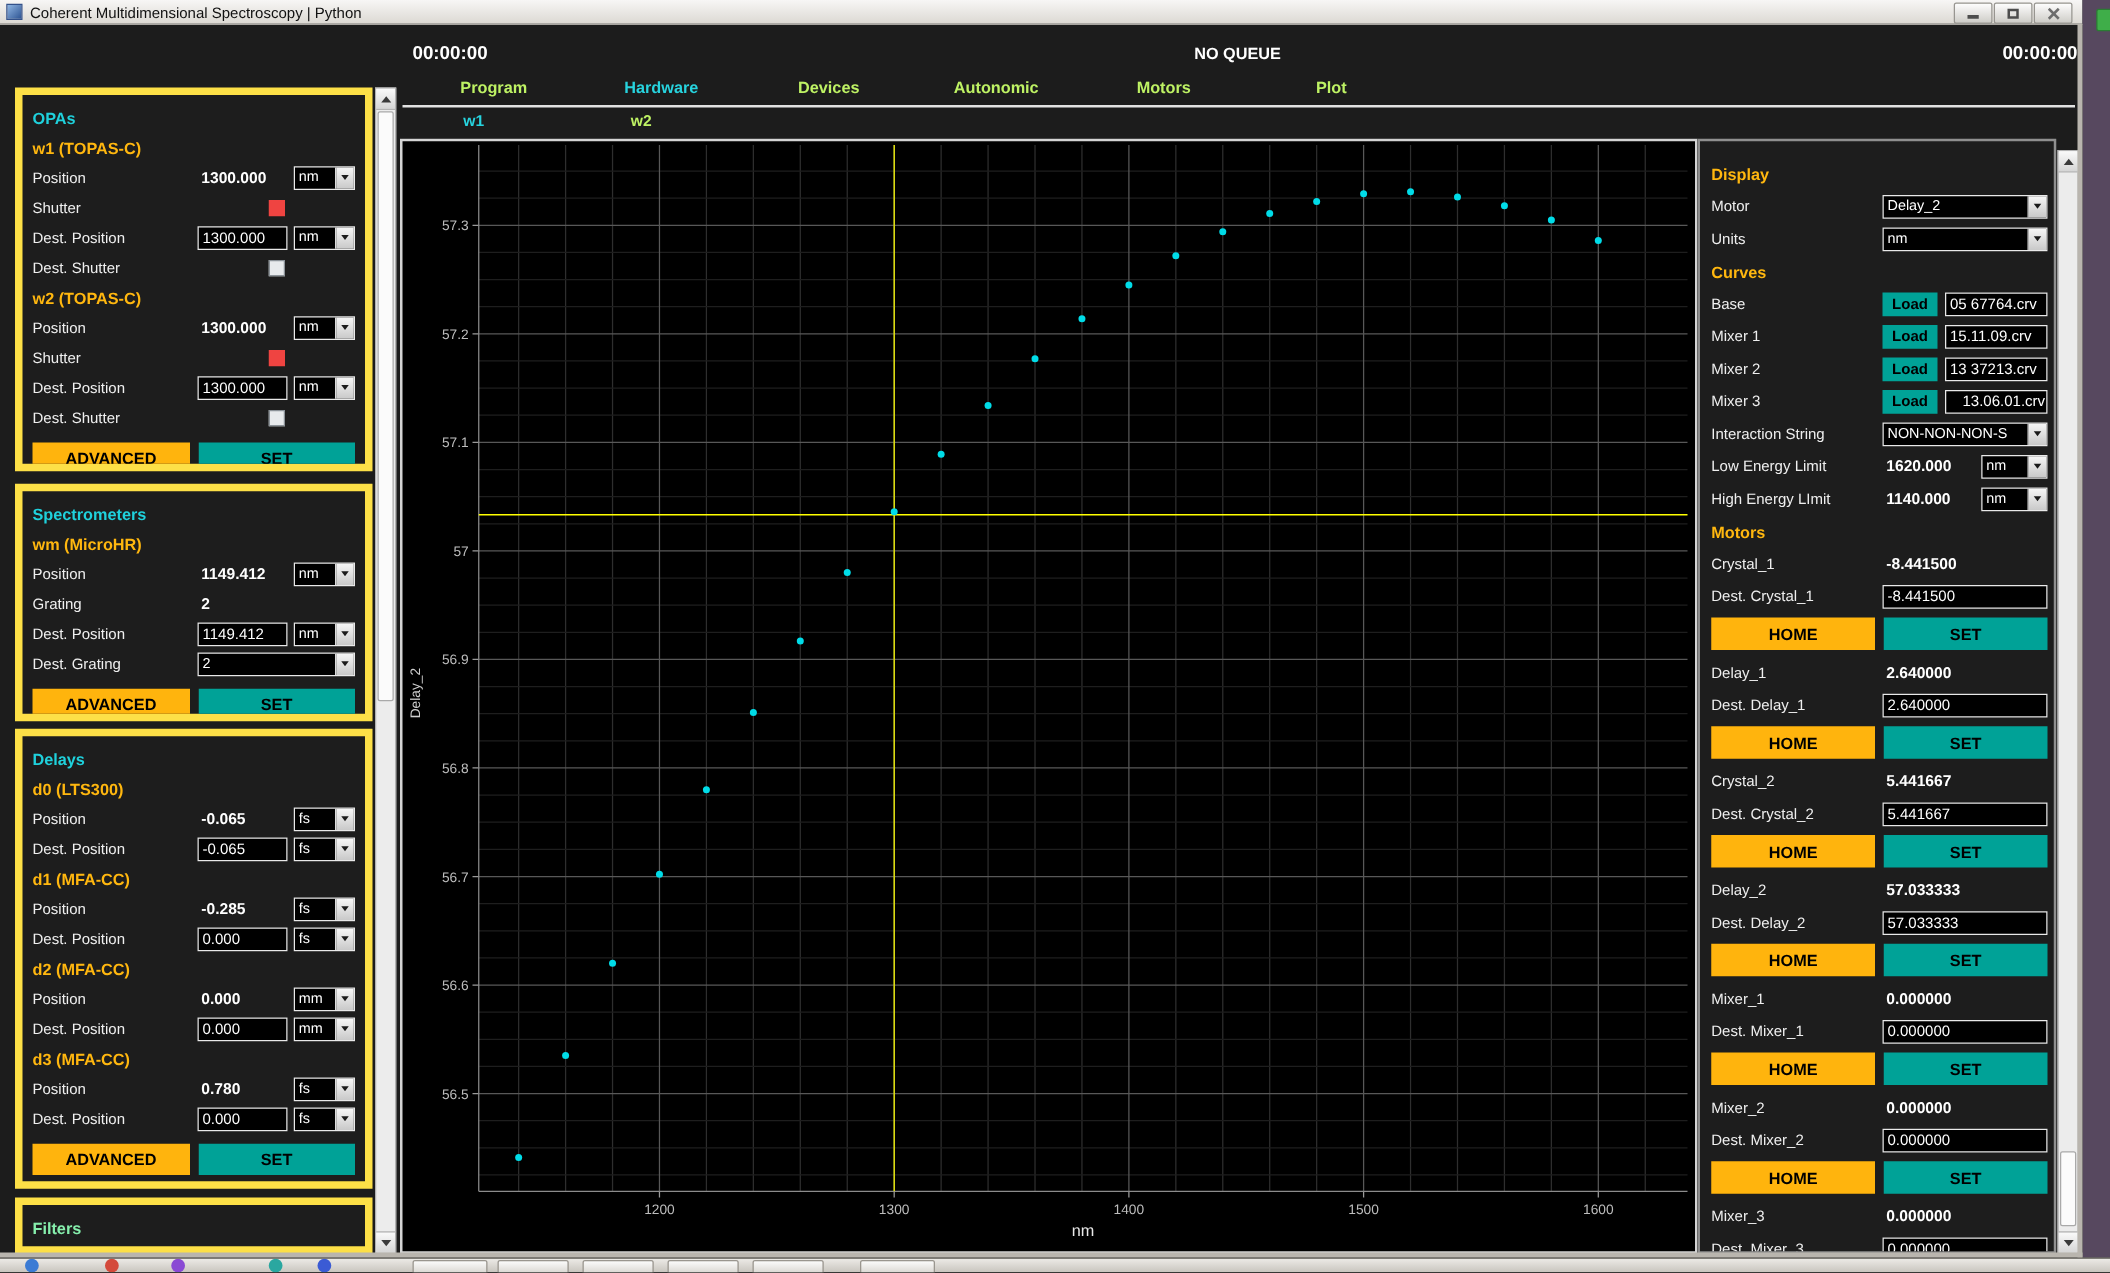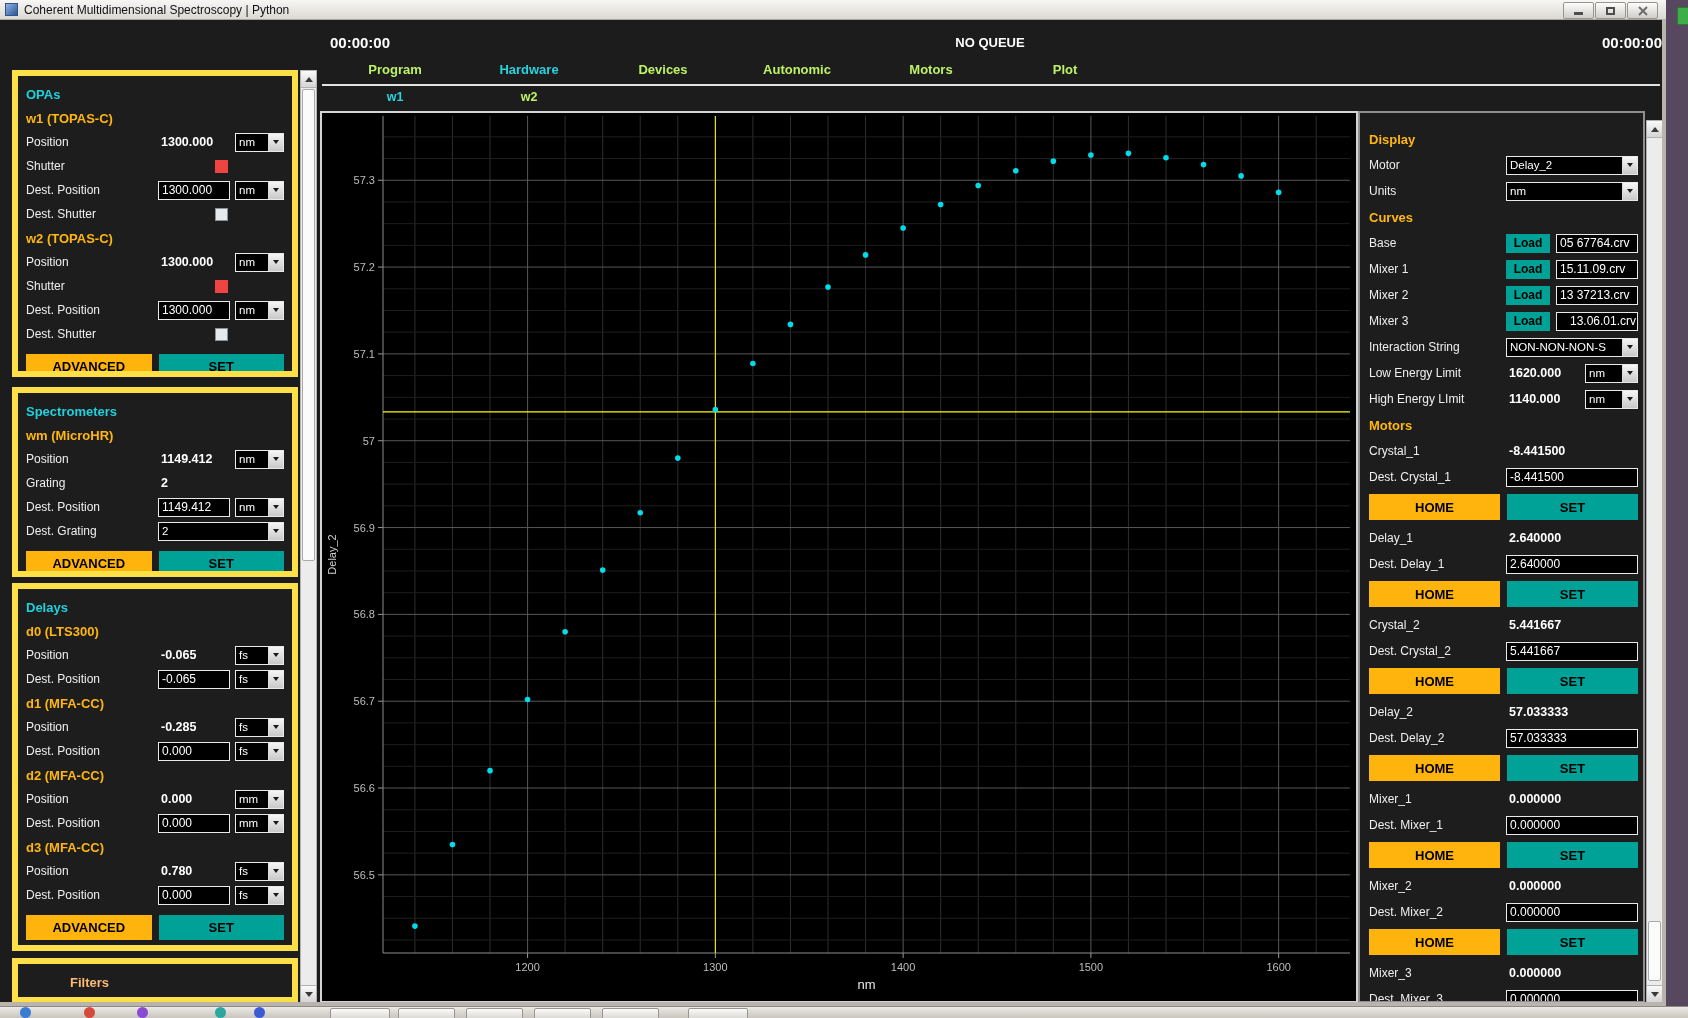--- a/index.html
+++ b/index.html
@@ -26,21 +26,21 @@
   .tb-btn{position:absolute;top:1008px;height:10px;background:linear-gradient(#fbfbfb,#d8d5cf);border:1px solid #9a968f;border-radius:2px 2px 0 0;}
   
   #shutdown{position:absolute;left:21px;top:29px;width:296px;height:31px;background:#f2473d;
     color:#000;font-weight:bold;font-size:14px;display:flex;align-items:center;justify-content:center;}
   .timer{position:absolute;top:34px;color:#fff;font-weight:bold;font-size:15px;}
   #timer-left{left:330px;}
   #timer-right{left:1540px;width:122px;text-align:right;}
   #queue-status{position:absolute;left:890px;top:35px;width:200px;text-align:center;color:#fff;font-weight:bold;font-size:13px;}
   
   #tabs-row{position:absolute;left:328px;top:62px;display:flex;height:20px;}
-  #subtabs-row{position:absolute;left:328px;top:90px;display:flex;height:18px;}
+  #subtabs-row{position:absolute;left:312px;top:90px;display:flex;height:18px;}
   .tabcell{width:134px;text-align:center;font-weight:bold;font-size:13px;color:#bef264;}
   .tabcell.on{color:#27d3de;}
   #tab-sep{position:absolute;left:322px;top:84px;width:1338px;height:2px;background:#e2e2e2;}
   
   .grp{position:absolute;left:12px;width:286px;border:6px solid #fde047;background:#1d1d1d;
     box-sizing:border-box;padding:6px 8px 0 8px;overflow:hidden;}
   #grp-opas{top:70px;height:307px;}
   #grp-spect{top:387px;height:190px;}
   #grp-delays{top:583px;height:368px;}
   #grp-filters{top:958px;height:45px;}
@@ -354,21 +354,21 @@
           </div>
         </div>
       </div>
       <div class="btnrow">
         <div class="btn-gold">ADVANCED</div>
         <div class="btn-teal">SET</div>
       </div>
     </div>
   <div class="grp L" id="grp-filters">
       <div class="row">
-        <span class="h1" style="color: #fdba74; margin-left: 44px;">Filters</span>
+        <span class="h1" style="color: #86efac;">Filters</span>
       </div>
       <div class="btnrow">
         <div class="btn-gold">ADVANCED</div>
         <div class="btn-teal">SET</div>
       </div>
     </div>
 
   <div class="sb" id="sb-left">
     <div class="sbbtn" style="top:0;">
         <div class="tri-up"></div>

